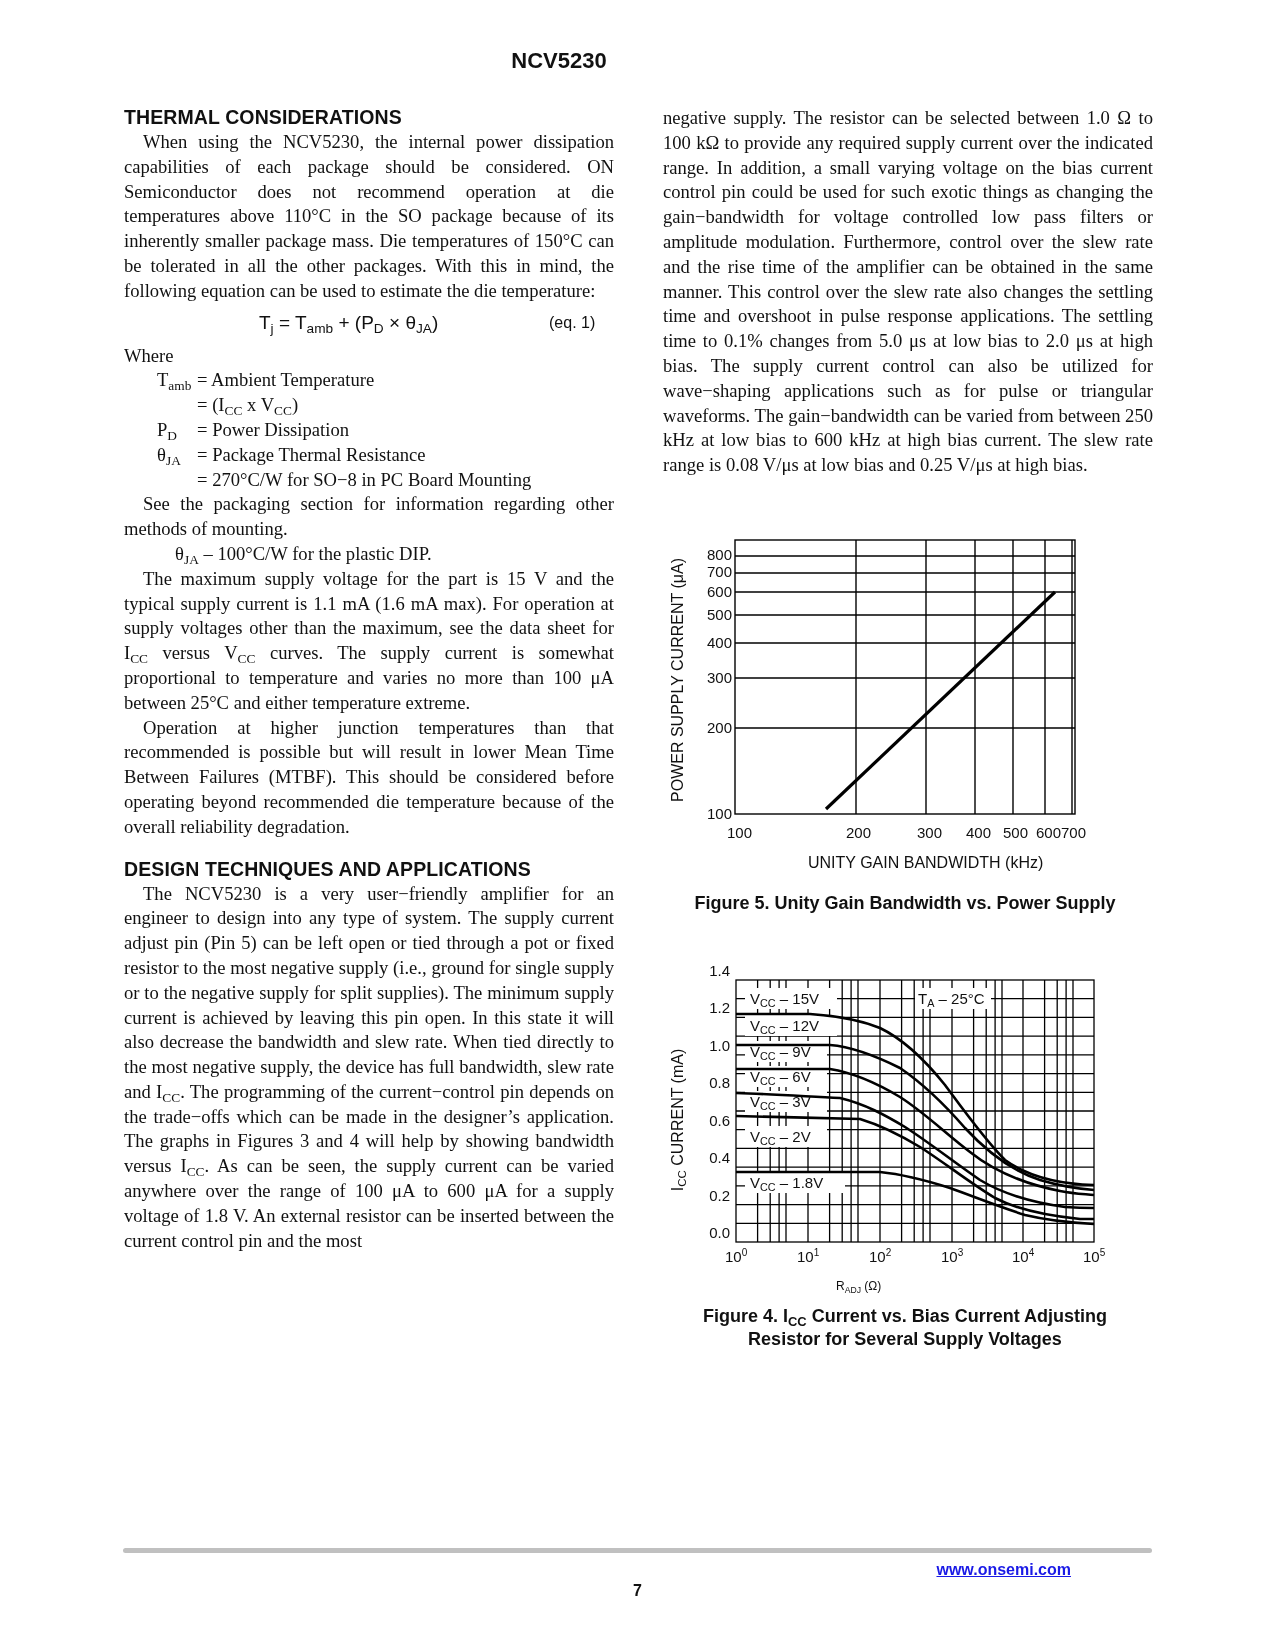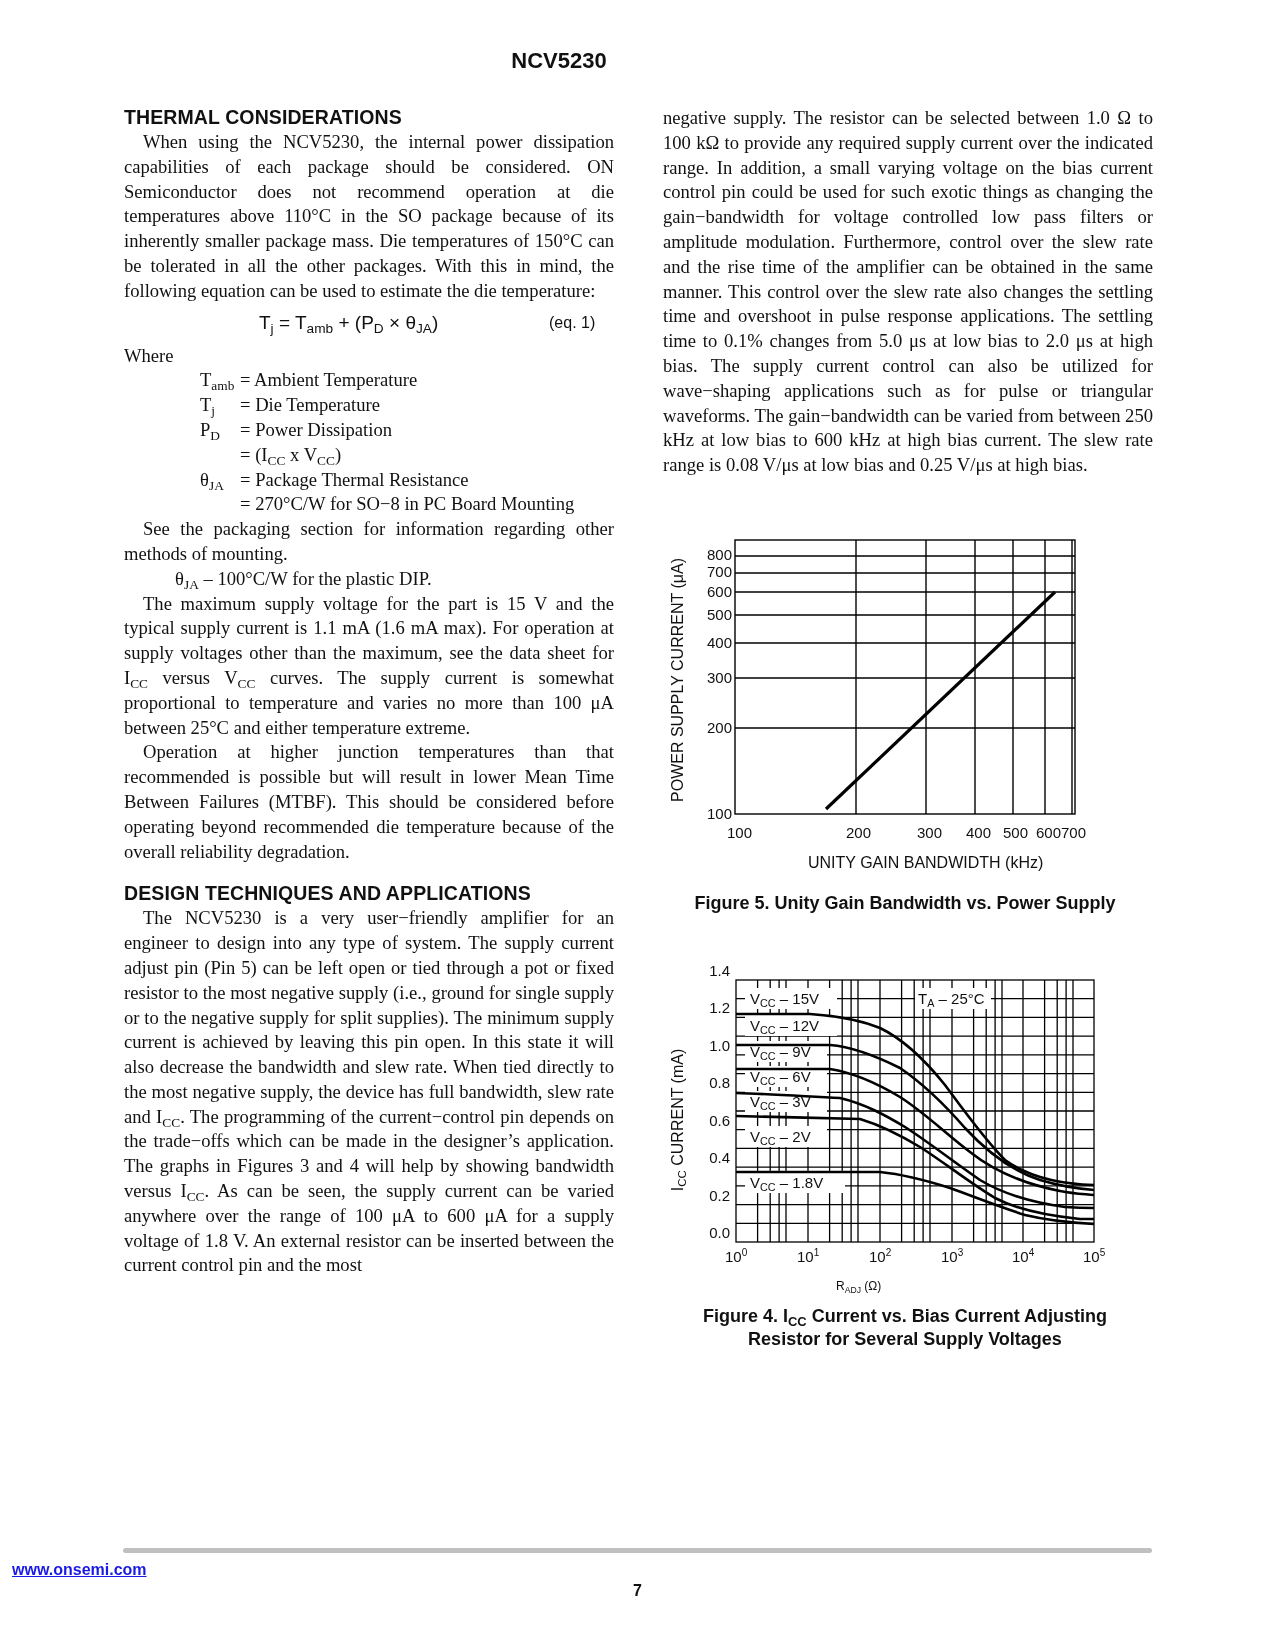--- a/index.html
+++ b/index.html
@@ -9,30 +9,30 @@
   .col { position: absolute; top: 104px; width: 490px; font-family: "Liberation Serif", serif; font-size: 18.6px; line-height: 24.8px; }
   .col-left { left: 124px; }
   .col-right { left: 663px; }
   h2 { font-family: "Liberation Sans", sans-serif; font-size: 19.5px; font-weight: bold; margin: 0; line-height: 26px; letter-spacing: 0.1px; }
   p { margin: 0; text-align: justify; text-indent: 19px; }
   p.noindent { text-indent: 0; }
   sub { font-size: 0.72em; vertical-align: -0.3em; line-height: 0; }
   .eq { display: flex; font-family: "Liberation Sans", sans-serif; font-size: 19px; height: 40px; align-items: center; }
   .eq .eq-body { margin-left: 135px; width: 290px; }
   .eq .eq-num { font-size: 16px; margin-left: 0; }
-  .where-list { margin-left: 76px; font-family: Liberation Serif, serif; }
+  .where-list { margin-left: 33px; font-family: Liberation Serif, serif; }
   .where-row { display: flex; }
   .where-sym { width: 40px; }
   .spacer { height: 16px; }
   .right-text p { text-indent: 0; }
   .chart { position: absolute; }
   .chart svg { position: absolute; left: 0; top: 0; }
   .caption { position: absolute; font-family: "Liberation Sans", sans-serif; font-weight: bold; font-size: 18px; text-align: center; line-height: 23px; }
   .footer-rule { position: absolute; left: 123px; top: 1548px; width: 1029px; height: 5px; background: #c0c0c0; border-radius: 3px; }
-  .footer-link { position: absolute; left: 12px; width: 1071px; top: 1561px; text-align: left; font-family: "Liberation Sans", sans-serif; font-weight: bold; font-size: 16px; }
+  .footer-link { position: absolute; left: 0; width: 1071px; top: 1561px; text-align: right; font-family: "Liberation Sans", sans-serif; font-weight: bold; font-size: 16px; }
   .footer-link a { color: #1a1ae6; text-decoration: underline; }
   .page-num { position: absolute; left: 0; width: 1275px; top: 1582px; text-align: center; font-family: "Liberation Sans", sans-serif; font-weight: bold; font-size: 16px; }
 </style>
 </head>
 <body>
 
 <div class="page-title">NCV5230</div>
 
 <div class="col col-left">
   <h2>THERMAL CONSIDERATIONS</h2>
@@ -43,30 +43,26 @@
     <span class="eq-num">(eq. 1)</span>
   </div>
 
   <p class="noindent">Where</p>
   <div class="where-list">
     <div class="where-row">
       <span class="where-sym"><span>T</span><sub>amb</sub></span>
       <span>= Ambient Temperature</span>
     </div>
     <div class="where-row">
-      <span class="where-sym"><span>T</span><sub>j</sub></span>
-      <span>= Die Temperature</span>
+      <span class="where-sym"></span>
+      <span><span>= (I</span><sub>CC</sub><span> x V</span><sub>CC</sub><span>)</span></span>
     </div>
     <div class="where-row">
       <span class="where-sym"><span>P</span><sub>D</sub></span>
       <span>= Power Dissipation</span>
-    </div>
-    <div class="where-row">
-      <span class="where-sym"></span>
-      <span><span>= (I</span><sub>CC</sub><span> x V</span><sub>CC</sub><span>)</span></span>
     </div>
     <div class="where-row">
       <span class="where-sym"><span>θ</span><sub>JA</sub></span>
       <span>= Package Thermal Resistance</span>
     </div>
     <div class="where-row">
       <span class="where-sym"></span>
       <span>= 270°C/W for SO−8 in PC Board Mounting</span>
     </div>
   </div>

